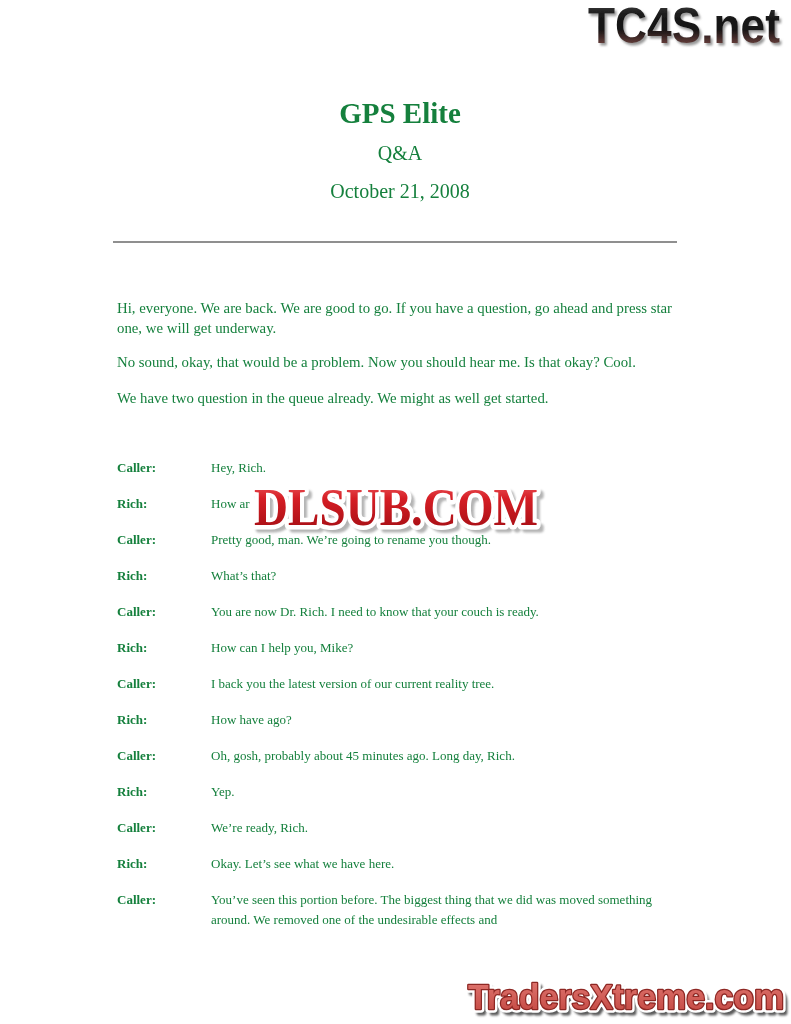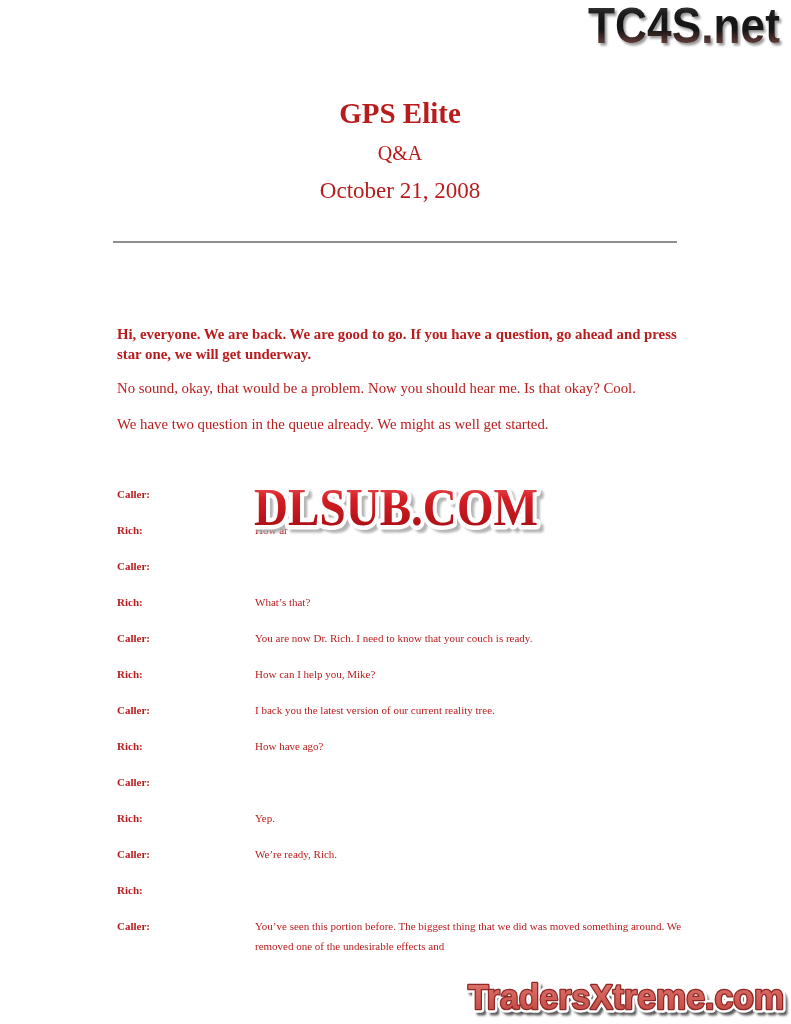--- a/index.html
+++ b/index.html
@@ -3,21 +3,21 @@
 <meta charset="utf-8">
 <style>
   html, body { margin: 0; padding: 0; background: #ffffff; }
   .page {
     position: relative;
     width: 791px;
     height: 1024px;
     margin: 0;
     background: #ffffff;
     font-family: "Liberation Serif", serif;
-    color: #b91c1c;
+    color: #15803d;
     overflow: hidden;
   }
   .header-logo {
     position: absolute;
     top: 2px;
     left: 555px;
     width: 232px;
     height: 52px;
   }
   .content {
@@ -36,46 +36,45 @@
   .doc-subtitle {
     margin-top: 10px;
     text-align: center;
     font-size: 20px;
     font-weight: normal;
     line-height: 26px;
   }
   .doc-date {
     margin-top: 14px;
     text-align: center;
-    font-size: 23px;
+    font-size: 20px;
     line-height: 22px;
   }
   .rule {
     margin-top: 39px;
     margin-left: -4px;
     width: 564px;
     height: 0;
     border: none;
     border-top: 2px solid #8f8f8f;
   }
   .intro p {
     margin: 0;
     font-size: 14.8px;
     line-height: 20px;
   }
-  .intro p.p1 { margin-top: 81px; font-weight: bold; }
+  .intro p.p1 { margin-top: 55px; }
   .intro p.p2 { margin-top: 14px; }
   .intro p.p3 { margin-top: 16px; }
   .dialogue { margin-top: 50px; }
   .dlg-row {
     display: flex;
     margin-bottom: 16px;
-    font-size: 11px;
+    font-size: 13px;
     line-height: 20px;
-    gap: 44px;
   }
   .dlg-speaker {
     flex: 0 0 94px;
     font-weight: bold;
   }
   .dlg-text { flex: 1 1 auto; }
   .watermark {
     position: absolute;
     left: 246px;
     top: 476px;
@@ -130,20 +129,21 @@
       <div class="dlg-row">
         <span class="dlg-speaker">Caller:</span>
         <span class="dlg-text">Hey, Rich.</span>
       </div>
       <div class="dlg-row">
         <span class="dlg-speaker">Rich:</span>
         <span class="dlg-text">How ar</span>
       </div>
       <div class="dlg-row">
         <span class="dlg-speaker">Caller:</span>
+        <span class="dlg-text">Pretty good, man. We’re going to rename you though.</span>
       </div>
       <div class="dlg-row">
         <span class="dlg-speaker">Rich:</span>
         <span class="dlg-text">What’s that?</span>
       </div>
       <div class="dlg-row">
         <span class="dlg-speaker">Caller:</span>
         <span class="dlg-text">You are now Dr. Rich. I need to know that your couch is ready.</span>
       </div>
       <div class="dlg-row">
@@ -153,31 +153,33 @@
       <div class="dlg-row">
         <span class="dlg-speaker">Caller:</span>
         <span class="dlg-text">I back you the latest version of our current reality tree.</span>
       </div>
       <div class="dlg-row">
         <span class="dlg-speaker">Rich:</span>
         <span class="dlg-text">How have ago?</span>
       </div>
       <div class="dlg-row">
         <span class="dlg-speaker">Caller:</span>
+        <span class="dlg-text">Oh, gosh, probably about 45 minutes ago. Long day, Rich.</span>
       </div>
       <div class="dlg-row">
         <span class="dlg-speaker">Rich:</span>
         <span class="dlg-text">Yep.</span>
       </div>
       <div class="dlg-row">
         <span class="dlg-speaker">Caller:</span>
         <span class="dlg-text">We’re ready, Rich.</span>
       </div>
       <div class="dlg-row">
         <span class="dlg-speaker">Rich:</span>
+        <span class="dlg-text">Okay. Let’s see what we have here.</span>
       </div>
       <div class="dlg-row">
         <span class="dlg-speaker">Caller:</span>
         <span class="dlg-text">You’ve seen this portion before. The biggest thing that we did was moved something around. We removed one of the undesirable effects and</span>
       </div>
     </div>
   </div>
 
   <svg class="watermark" viewBox="0 0 300 64">
     <defs>

